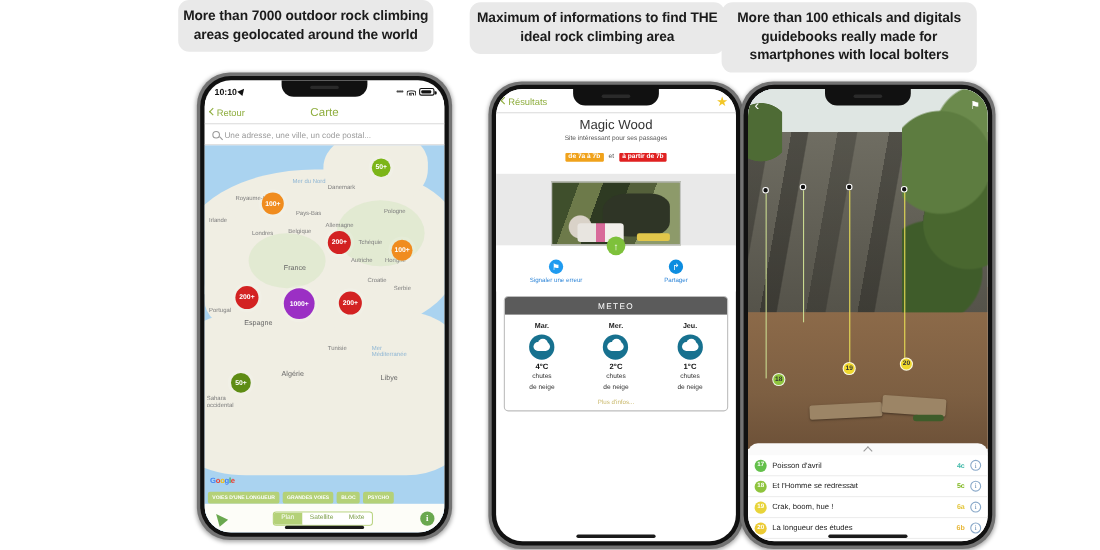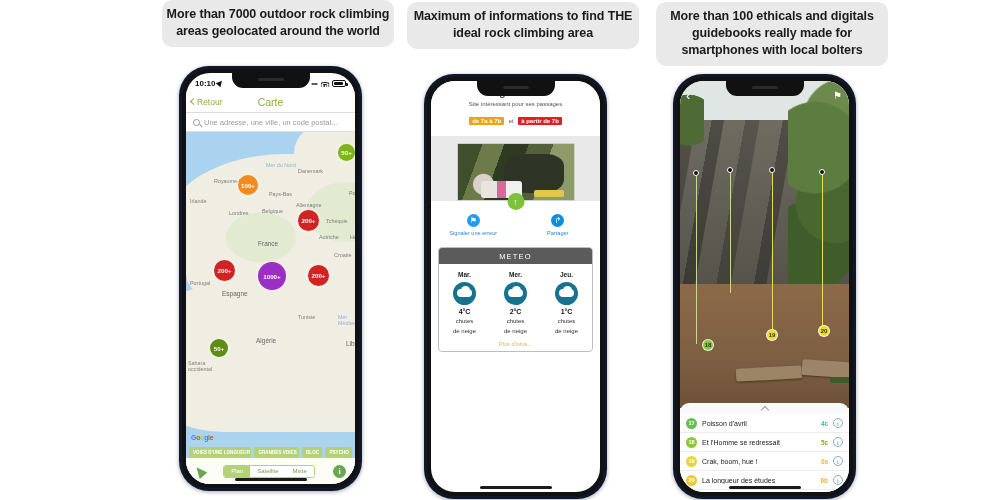--- a/index.html
+++ b/index.html
@@ -7,21 +7,21 @@
     width: 1000px; height: 500px;
     background: #ffffff;
     font-family: "Liberation Sans", sans-serif;
     overflow: hidden;
   }
   .stage { position: relative; width: 1000px; height: 500px; background: #fff; }
 
   
   .panel { position: absolute; top: 0; width: 240px; height: 500px; }
   #panel-1 { left: 158px; }
-  #panel-2 { left: 403px; }
+  #panel-2 { left: 423px; }
   #panel-3 { left: 652px; }
 
   .caption {
     position: absolute; left: 4px; top: 2px; width: 232px;
     background: #e9e9e9;
     border-radius: 10px;
     text-align: center;
     color: #1b1b1b;
     font-weight: bold;
     font-size: 12.5px;
@@ -29,22 +29,22 @@
     padding: 6px 4px 7px;
     letter-spacing: -0.1px;
   }
   #panel-1 .caption { top: 0; }
   #panel-2 .caption { top: 2px; }
   #panel-3 .caption { top: 2px; }
 
   
   .phone {
     position: absolute;
-    width: 183px; height: 425px;
-    background: #0f172a;
+    width: 232px; height: 425px;
+    background: #737373;
     border-radius: 30px;
     box-shadow: 0 1px 4px rgba(0,0,0,.35);
     padding: 3px;
   }
   #panel-1 .phone { left: 21px; top: 66px; }
   #panel-2 .phone { left: 21px; top: 74px; }
   #panel-3 .phone { left: 21px; top: 74px; }
 
   .bezel {
     width: 100%; height: 100%;
@@ -391,20 +391,28 @@
   <div class="panel" id="panel-2">
     <div class="caption">Maximum of informations to find THE ideal rock climbing area</div>
     <div class="phone">
       <div class="bezel">
         <div class="screen">
           <div class="notch">
               <div class="speaker"></div>
             </div>
 
 
+          <div class="navbar">
+            <div class="nav-back">
+              <span class="chev-l"></span>
+              <span>Résultats</span>
+            </div>
+            <div class="nav-title">Détail du site</div>
+            <div class="nav-star">★</div>
+          </div>
 
           <div class="site-head">
             <div class="site-title">Magic Wood</div>
             <div class="site-sub">Site intéressant pour ses passages</div>
             <div style="margin-top:2px;">
               <span class="hl orange">de 7a à 7b</span>
               <span style="font-size:6px;color:#555;">et</span>
               <span class="hl red">à partir de 7b</span>
             </div>
           </div>

